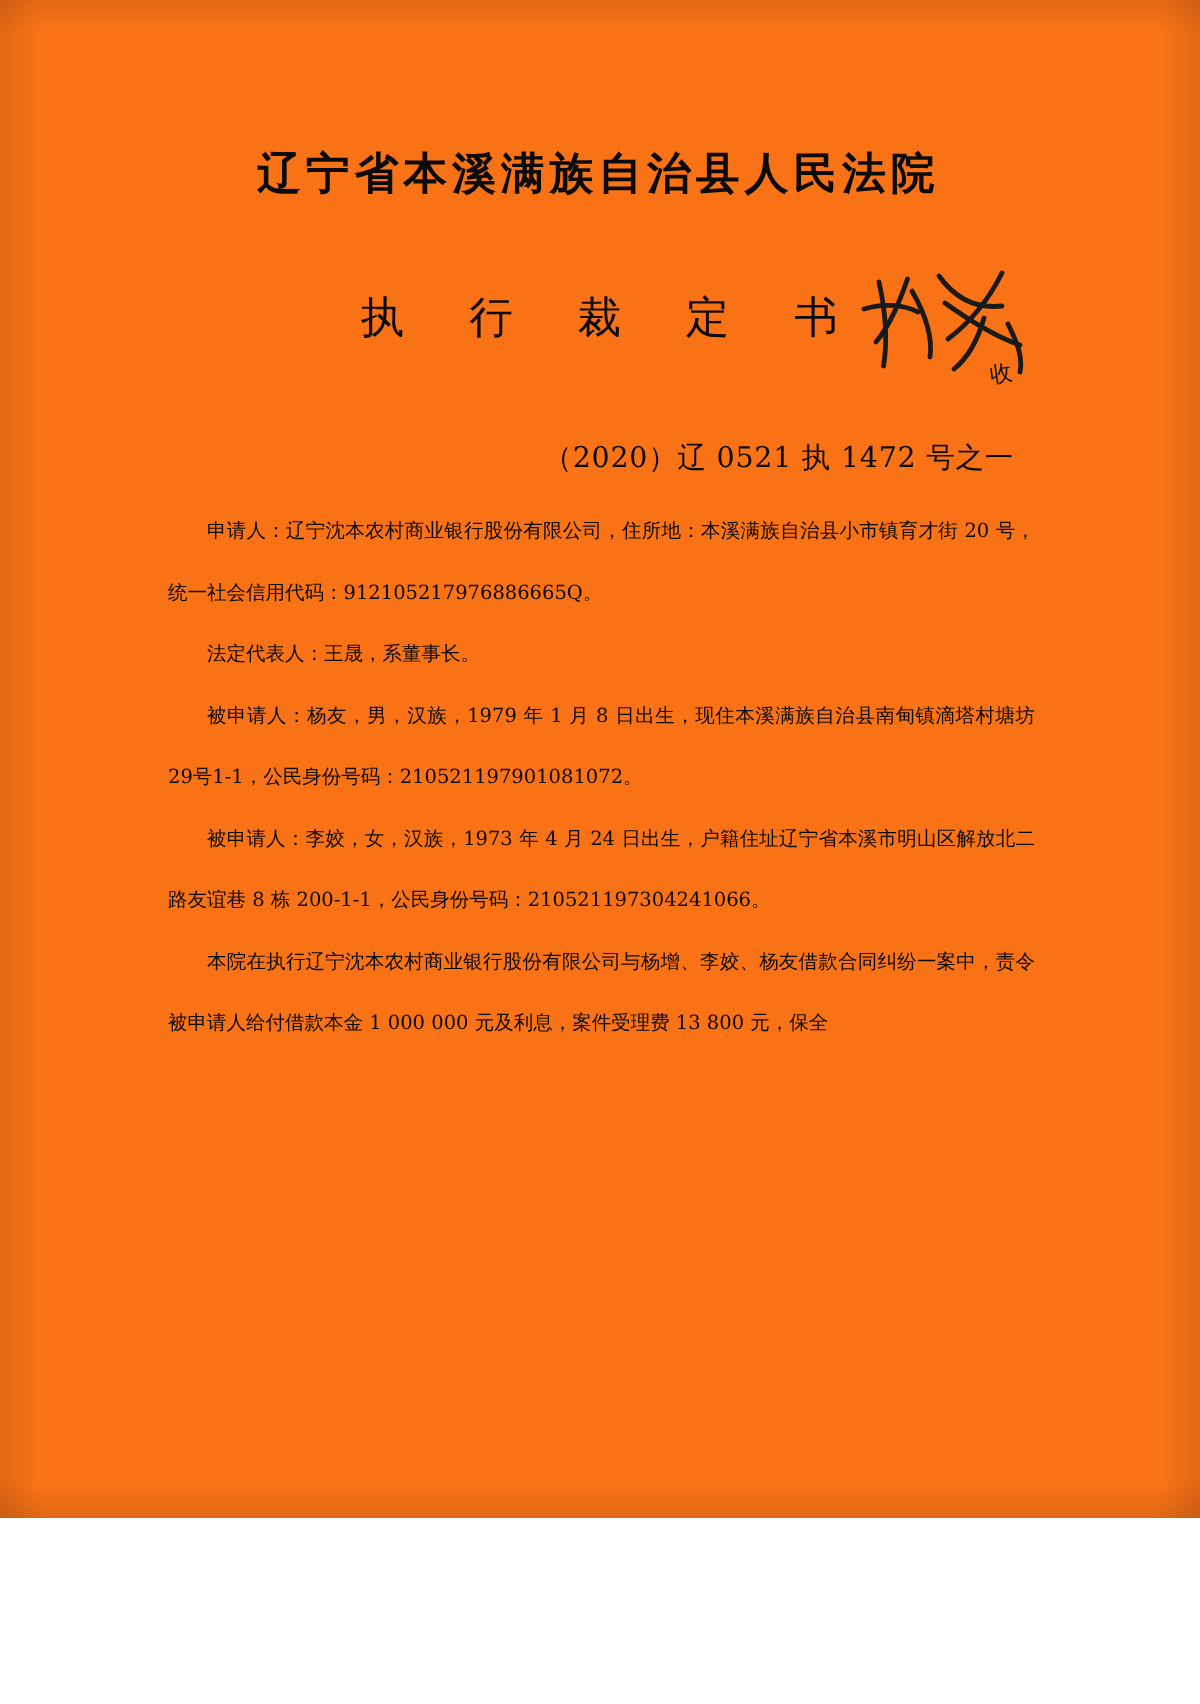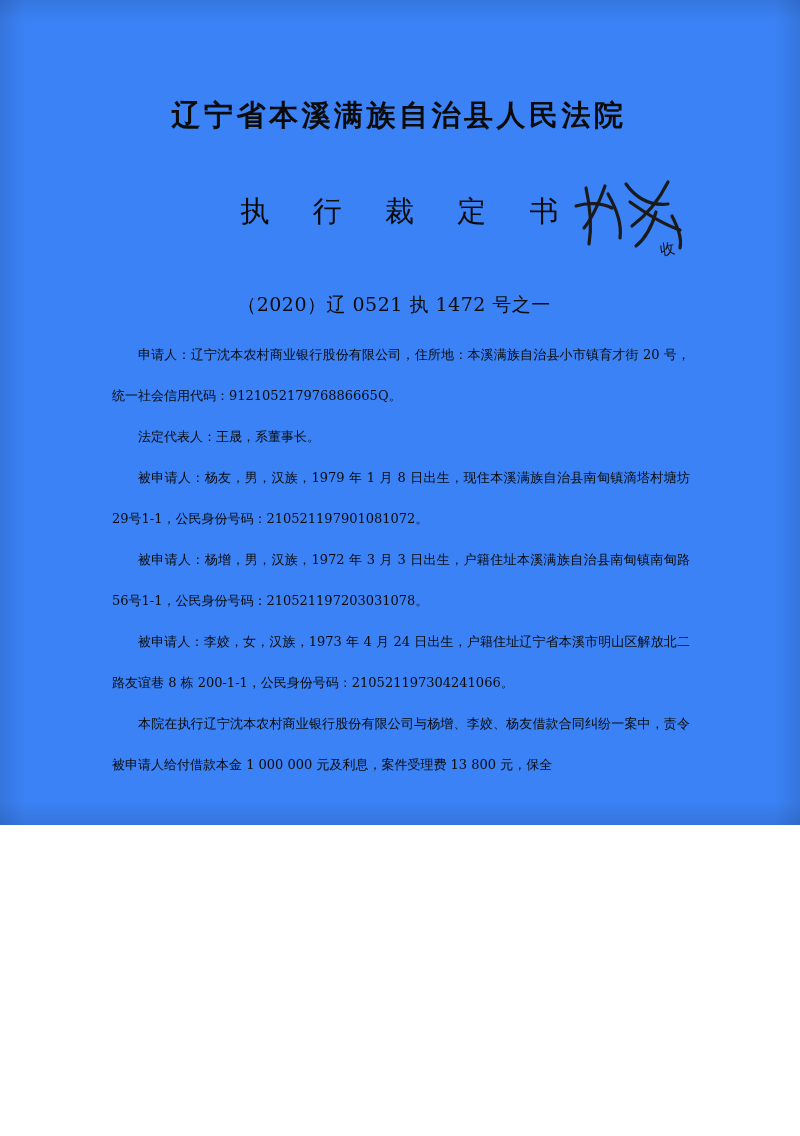--- a/index.html
+++ b/index.html
@@ -7,22 +7,22 @@
     padding: 0;
     background: #ffffff;
   }
   body {
     font-family: "DejaVu Serif", "Liberation Serif", serif;
     color: #0b0b0b;
   }
   .page {
     position: relative;
     width: 800px;
-    height: 825px;
-    background: #3b82f6;
+    height: 1012px;
+    background: #f97316;
     overflow: hidden;
   }
   
   .scan-edge-left {
     position: absolute;
     left: 0; top: 0;
     width: 26px; height: 100%;
     background: linear-gradient(to right, rgba(0,0,0,0.10), rgba(0,0,0,0.0));
     pointer-events: none;
   }
@@ -63,21 +63,21 @@
   }
   .doc-title {
     font-size: 29px;
     font-weight: normal;
     letter-spacing: 17px;
     text-align: center;
     margin: 56px 0 0 14px;
   }
   .case-no {
     font-size: 19px;
-    text-align: center;
+    text-align: right;
     margin: 60px 14px 0 0;
     letter-spacing: 0.5px;
   }
   .body-text {
     font-size: 13px;
     line-height: 41px;
     text-align: justify;
     text-justify: inter-ideograph;
     margin: 16px 0 0 0;
   }
@@ -121,21 +121,20 @@
     <h1 class="court-title">辽宁省本溪满族自治县人民法院</h1>
 
     <h2 class="doc-title">执 行 裁 定 书</h2>
 
     <div class="case-no">（2020）辽 0521 执 1472 号之一</div>
 
     <div class="body-text">
       <p class="para">申请人：辽宁沈本农村商业银行股份有限公司，住所地：本溪满族自治县小市镇育才街 20 号，统一社会信用代码：912105217976886665Q。</p>
       <p class="para">法定代表人：王晟，系董事长。</p>
       <p class="para">被申请人：杨友，男，汉族，1979 年 1 月 8 日出生，现住本溪满族自治县南甸镇滴塔村塘坊29号1-1，公民身份号码：210521197901081072。</p>
-      <p class="para">被申请人：杨增，男，汉族，1972 年 3 月 3 日出生，户籍住址本溪满族自治县南甸镇南甸路56号1-1，公民身份号码：210521197203031078。</p>
       <p class="para">被申请人：李姣，女，汉族，1973 年 4 月 24 日出生，户籍住址辽宁省本溪市明山区解放北二路友谊巷 8 栋 200-1-1，公民身份号码：210521197304241066。</p>
       <p class="para">本院在执行辽宁沈本农村商业银行股份有限公司与杨增、李姣、杨友借款合同纠纷一案中，责令被申请人给付借款本金 1 000 000 元及利息，案件受理费 13 800 元，保全</p>
     </div>
   </div>
 
   <svg class="signature" viewBox="0 0 130 110">
     <g fill="none" stroke="#1a1a1a" stroke-width="3.2" stroke-linecap="round" stroke-linejoin="round">
       <path d="M14 16 C18 34, 20 54, 17 72"></path>
       <path d="M4 34 C16 30, 30 31, 40 36"></path>
       <path d="M33 14 C28 28, 22 44, 12 56"></path>

